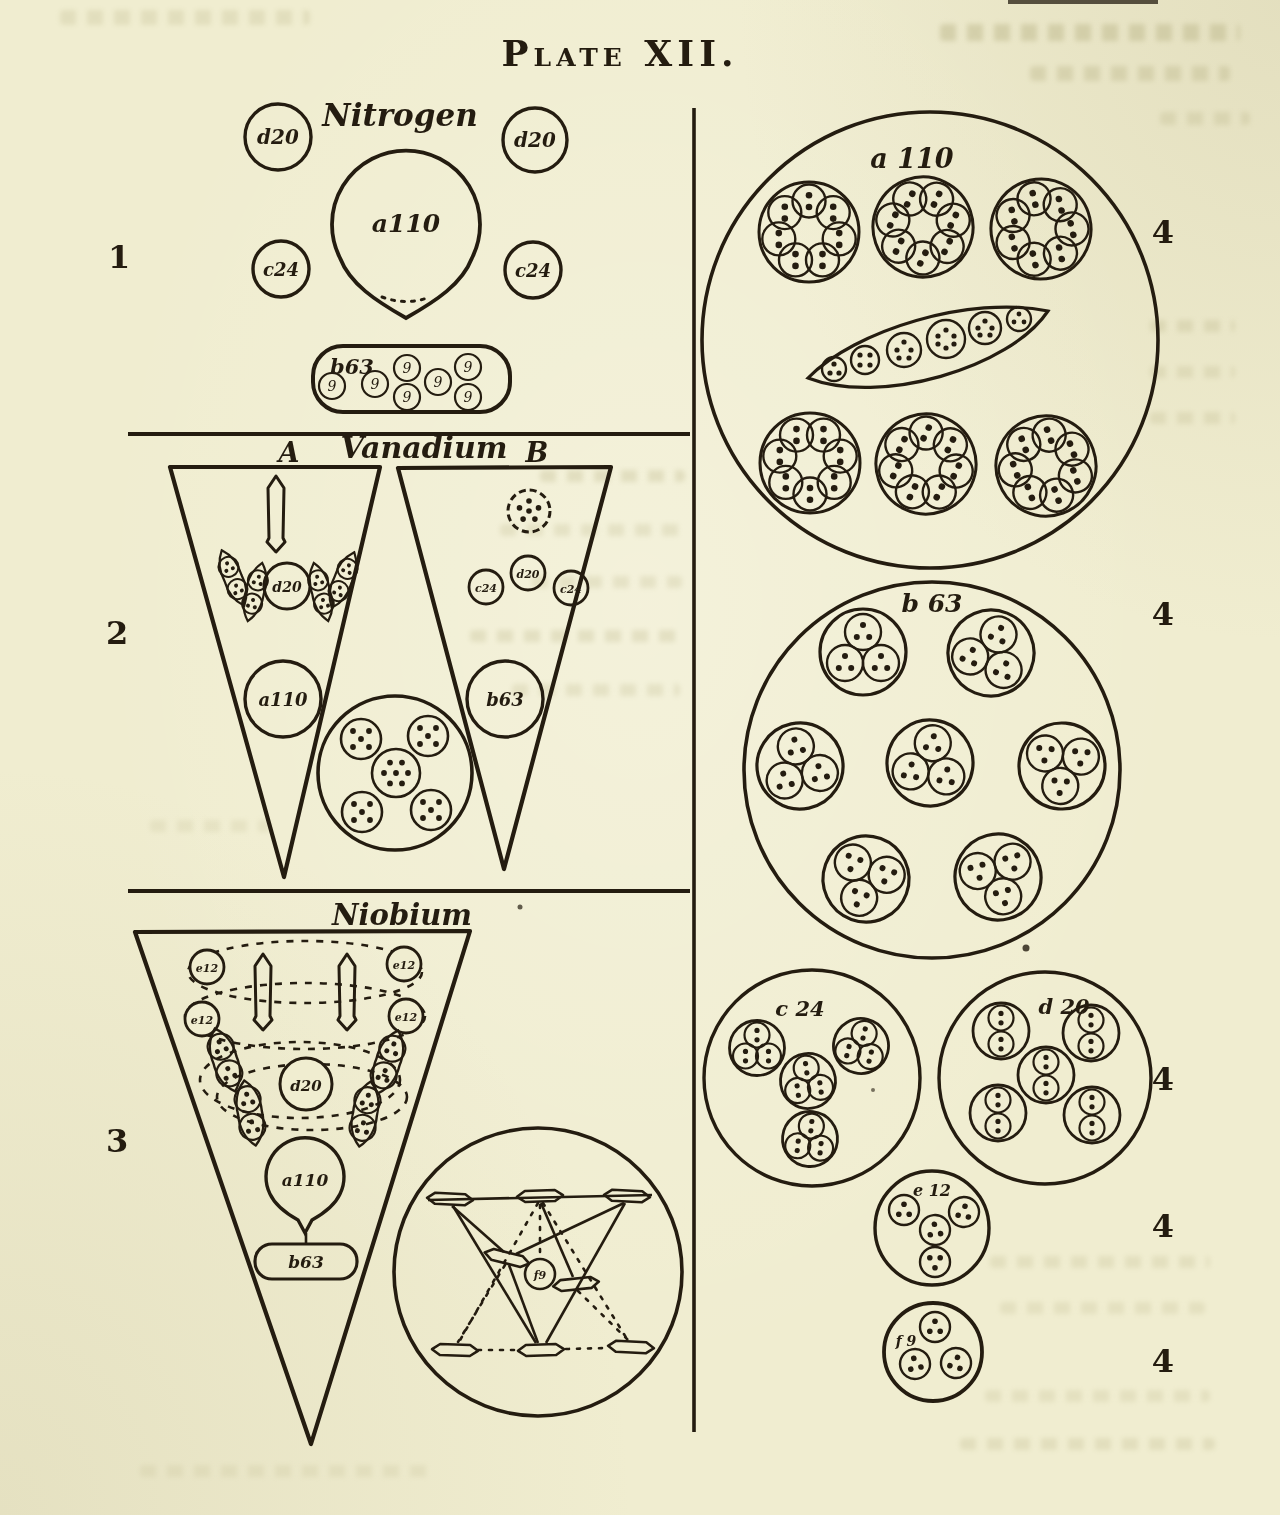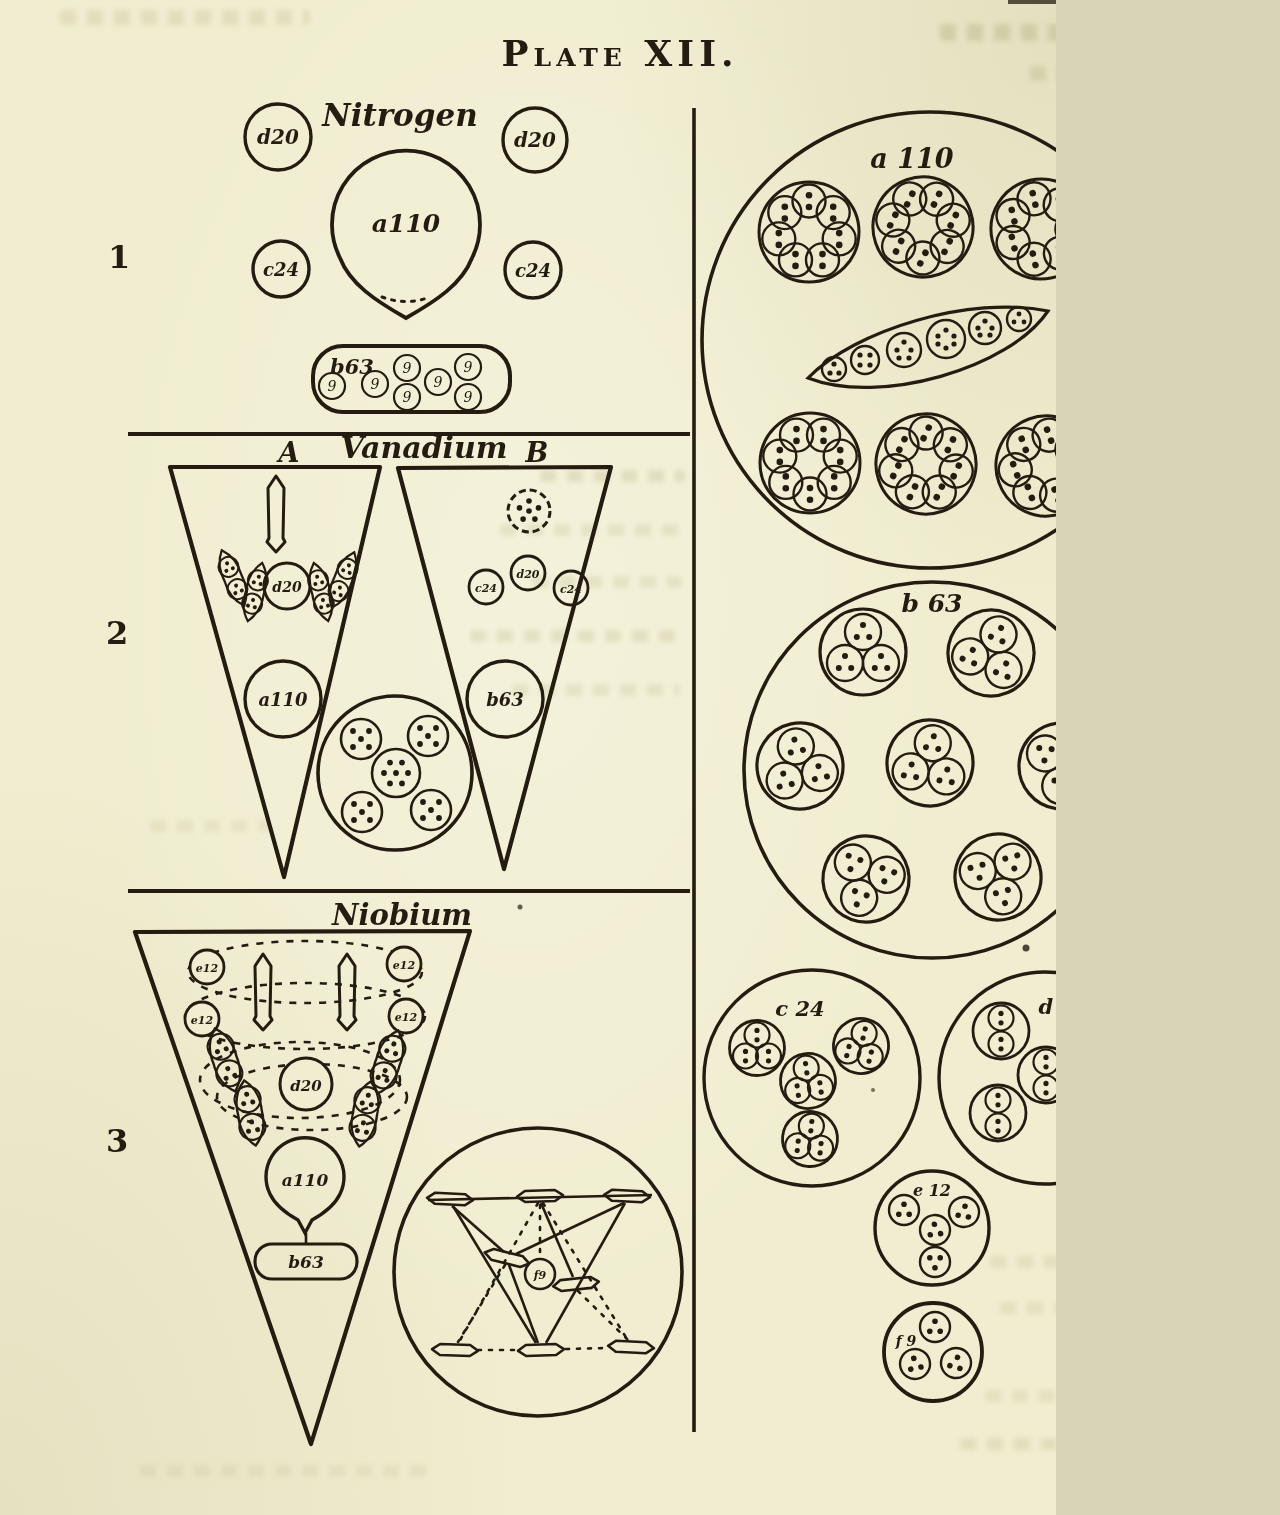--- a/index.html
+++ b/index.html
@@ -1,17 +1,17 @@
 <!DOCTYPE html>
 <html><head>
 <meta charset="utf-8">
 <style>
   html,body{margin:0;padding:0;background:#d8d4b8;}
   .page{
-    position:relative;width:1056px;height:1515px;overflow:hidden;
+    position:relative;width:1280px;height:1515px;overflow:hidden;
     background:
       radial-gradient(ellipse at 50% 40%, rgba(255,255,250,.25), rgba(0,0,0,0) 60%),
       radial-gradient(ellipse at 100% 0%, rgba(190,182,140,.25), rgba(0,0,0,0) 30%),
       radial-gradient(ellipse at 0% 100%, rgba(190,182,140,.22), rgba(0,0,0,0) 35%),
       #f0edd0;
     font-family:"DejaVu Serif", serif;
   }
   
   .sm{
     position:absolute;border-radius:4px;filter:blur(2.5px);

